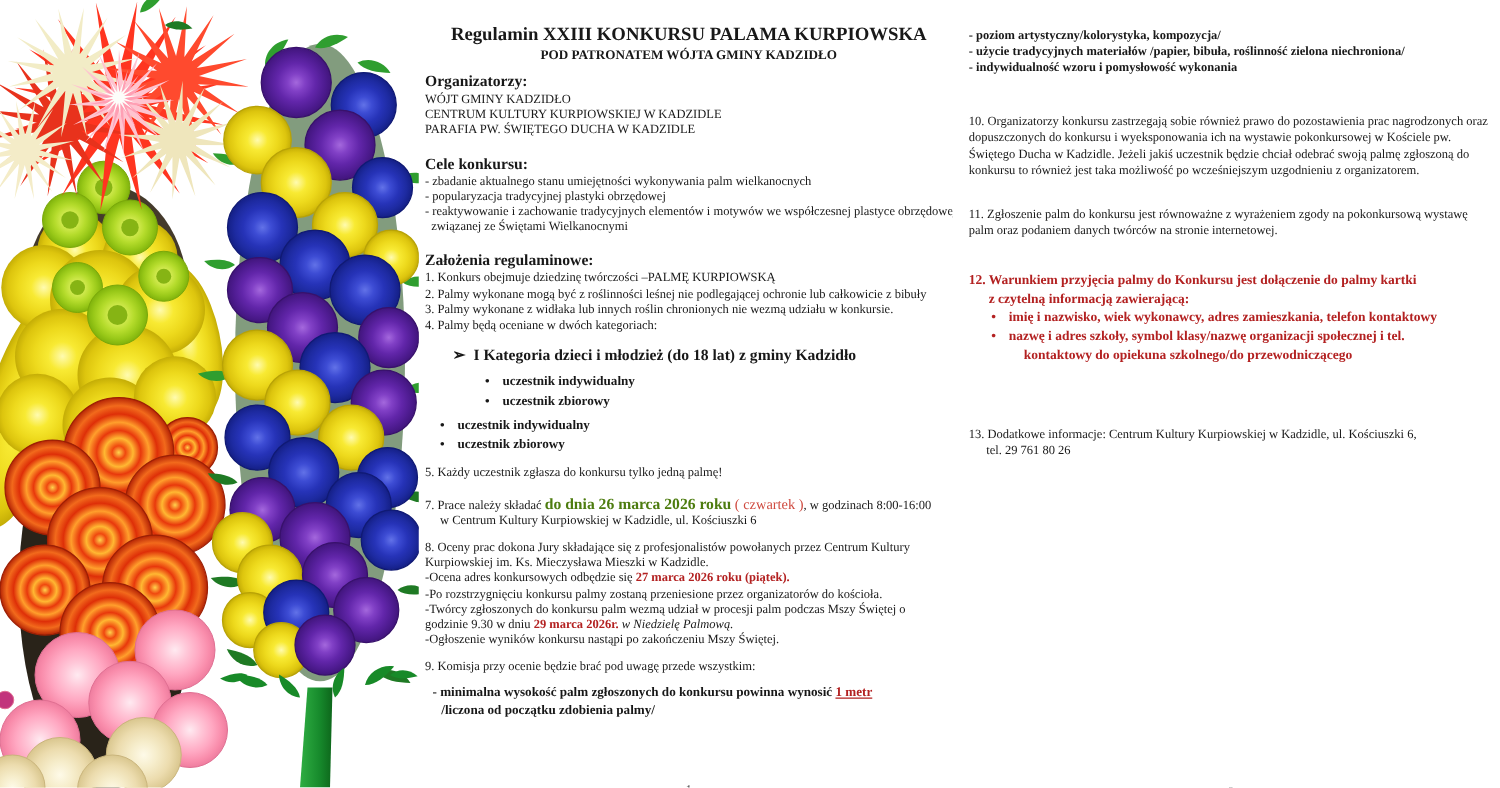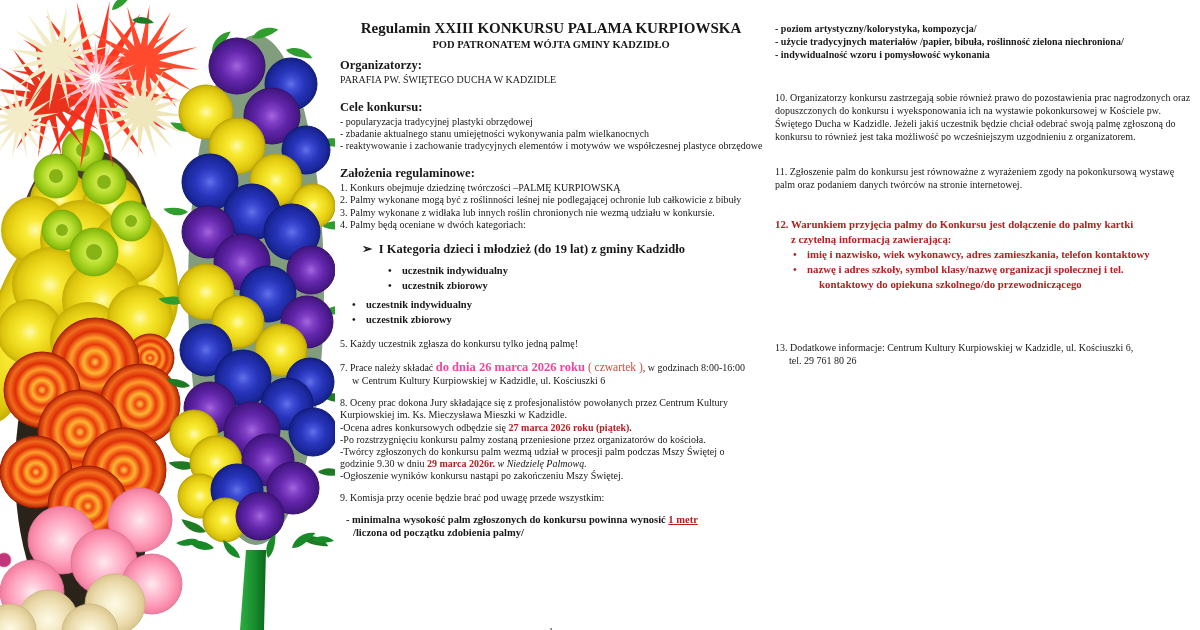--- a/index.html
+++ b/index.html
@@ -19,21 +19,21 @@
   .tight{margin:0;line-height:1.2;}
   .block{margin-bottom:11px;}
   .goals .ln{line-height:1.18;font-size:10px;}
   .goals .ln.indent{padding-left:5px;}
   .rules .ln{line-height:1.25;font-size:10px;}
   .cat-head{font-size:12.5px;font-weight:bold;margin:10px 0 6px 22px;line-height:1.2;}
   .cat-bullets-1{margin:0 0 4px 48px;}
   .cat-bullets-2{margin:0 0 10px 12px;}
   .cat-bullet{font-size:10.5px;font-weight:bold;line-height:1.45;}
   .cat-bullet .dot{display:inline-block;width:14px;}
-  .date-big{color:#ec4899;font-weight:bold;font-size:12.5px;}
+  .date-big{color:#4d7c0f;font-weight:bold;font-size:12.5px;}
   .red-note{color:#cf4a3f;font-size:11.5px;}
   .red-bold{color:#b32121;font-weight:bold;}
   .red-underline{color:#b32121;font-weight:bold;text-decoration:underline;}
   .it{font-style:italic;}
   .indent12{padding-left:12px;}
   .item9-lines{margin:8px 0 0 6px;}
   .item9-lines .ln{font-size:10.5px;font-weight:bold;line-height:1.3;}
   .item9-lines .ln3{padding-left:7px;}
   .pagenum{position:absolute;bottom:13px;left:50%;transform:translateX(-50%);font-size:9.5px;color:#333;}
   
@@ -264,41 +264,44 @@
   </g>
 </svg>
 </div>
 
 <div class="col col1">
   <div class="doc-title">Regulamin XXIII KONKURSU PALAMA KURPIOWSKA</div>
   <div class="doc-subtitle">POD PATRONATEM WÓJTA GMINY KADZIDŁO</div>
 
   <div class="block">
     <div class="h-section">Organizatorzy:</div>
+    <p class="tight nw">WÓJT GMINY KADZIDŁO</p>
+    <p class="tight nw">CENTRUM KULTURY KURPIOWSKIEJ W KADZIDLE</p>
     <p class="tight nw">PARAFIA PW. ŚWIĘTEGO DUCHA W KADZIDLE</p>
   </div>
 
   <div class="block goals" style="margin-top:14px;">
     <div class="h-section">Cele konkursu:</div>
+    <div class="ln nw">- zbadanie aktualnego stanu umiejętności wykonywania palm wielkanocnych</div>
     <div class="ln nw">- popularyzacja tradycyjnej plastyki obrzędowej</div>
-    <div class="ln nw">- zbadanie aktualnego stanu umiejętności wykonywania palm wielkanocnych</div>
     <div class="ln nw">- reaktywowanie i zachowanie tradycyjnych elementów i motywów we współczesnej plastyce obrzędowej</div>
+    <div class="ln nw indent">związanej ze Świętami Wielkanocnymi</div>
   </div>
 
   <div class="rules" style="margin-top:14px;">
     <div class="h-section">Założenia regulaminowe:</div>
     <div class="ln nw">1. Konkurs obejmuje dziedzinę twórczości –PALMĘ KURPIOWSKĄ</div>
     <div class="ln nw">2. Palmy wykonane mogą być z roślinności leśnej nie podlegającej ochronie lub całkowicie z bibuły</div>
     <div class="ln nw">3. Palmy wykonane z widłaka lub innych roślin chronionych nie wezmą udziału w konkursie.</div>
     <div class="ln nw">4. Palmy będą oceniane w dwóch kategoriach:</div>
   </div>
 
   <div class="cat-head nw">
     <span>➢</span>&nbsp;
-    <span>I Kategoria dzieci i młodzież (do 19 lat) z gminy Kadzidło</span>
+    <span>I Kategoria dzieci i młodzież (do 18 lat) z gminy Kadzidło</span>
   </div>
   <div class="cat-bullets-1">
     <div class="cat-bullet nw"><span class="dot">•</span><span>uczestnik indywidualny</span></div>
     <div class="cat-bullet nw"><span class="dot">•</span><span>uczestnik zbiorowy</span></div>
   </div>
 
   <div class="cat-bullets-2">
     <div class="cat-bullet nw"><span class="dot">•</span><span>uczestnik indywidualny</span></div>
     <div class="cat-bullet nw"><span class="dot">•</span><span>uczestnik zbiorowy</span></div>
   </div>

